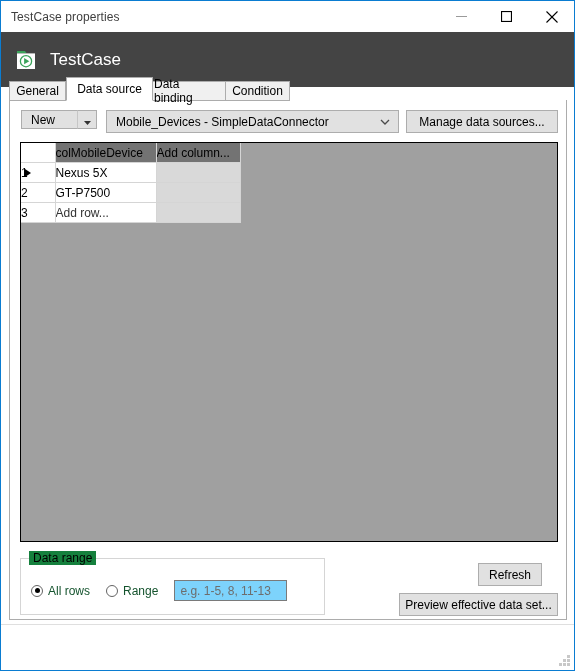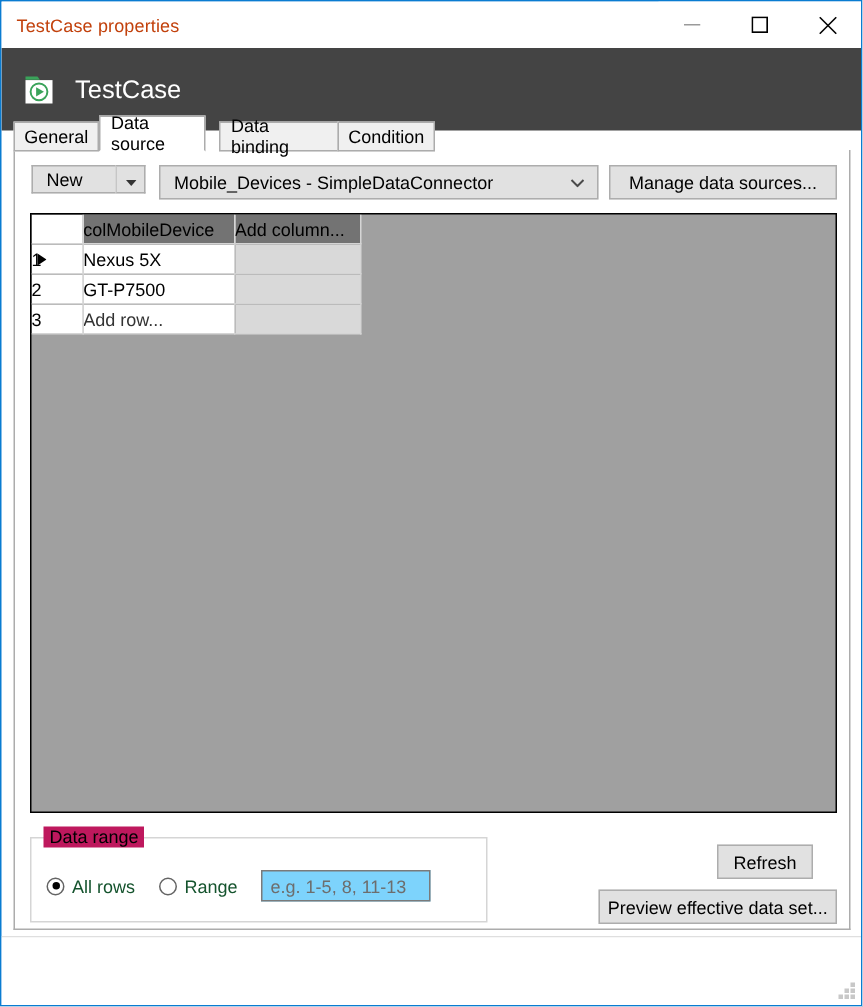--- a/index.html
+++ b/index.html
@@ -26,21 +26,21 @@
     position: absolute;
     left: 0; top: 0;
     width: 573px;
     height: 31px;
     background: #ffffff;
     display: flex;
     align-items: center;
   }
   .titlebar-text {
     font-size: 12px;
-    color: #c2410c;
+    color: #404040;
     margin-left: 10px;
     letter-spacing: 0.1px;
   }
   .wincontrols {
     position: absolute;
     right: 0; top: 0;
     height: 31px;
     display: flex;
   }
   .winbtn {
@@ -265,21 +265,21 @@
     position: absolute;
     left: 19px; top: 557px;
     width: 305px;
     height: 57px;
     box-sizing: border-box;
     border: 1px solid #d5d5d5;
   }
   .groupbox-legend {
     position: absolute;
     left: 8px; top: -8px;
-    background: #be185d;
+    background: #15803d;
     padding: 0 4px;
     font-size: 12px;
     color: #000000;
   }
   .radio-row {
     position: absolute;
     left: 10px; top: 21px;
     display: flex;
     align-items: center;
   }
@@ -398,21 +398,21 @@
     </div>
     <span class="header-title">TestCase</span>
   </div>
 
   <div class="tabbody"></div>
 
   <div class="tabstrip">
     <div class="tab" style="left:0; width:57px;">
       <span>General</span>
     </div>
-    <div class="tab active" style="left:57px; width:71px;">
+    <div class="tab active" style="left:57px; width:87px;">
       <span>Data source</span>
     </div>
     <div class="tab" style="left:137px; width:80px;">
       <span>Data binding</span>
     </div>
     <div class="tab" style="left:216px; width:65px;">
       <span>Condition</span>
     </div>
   </div>
 

